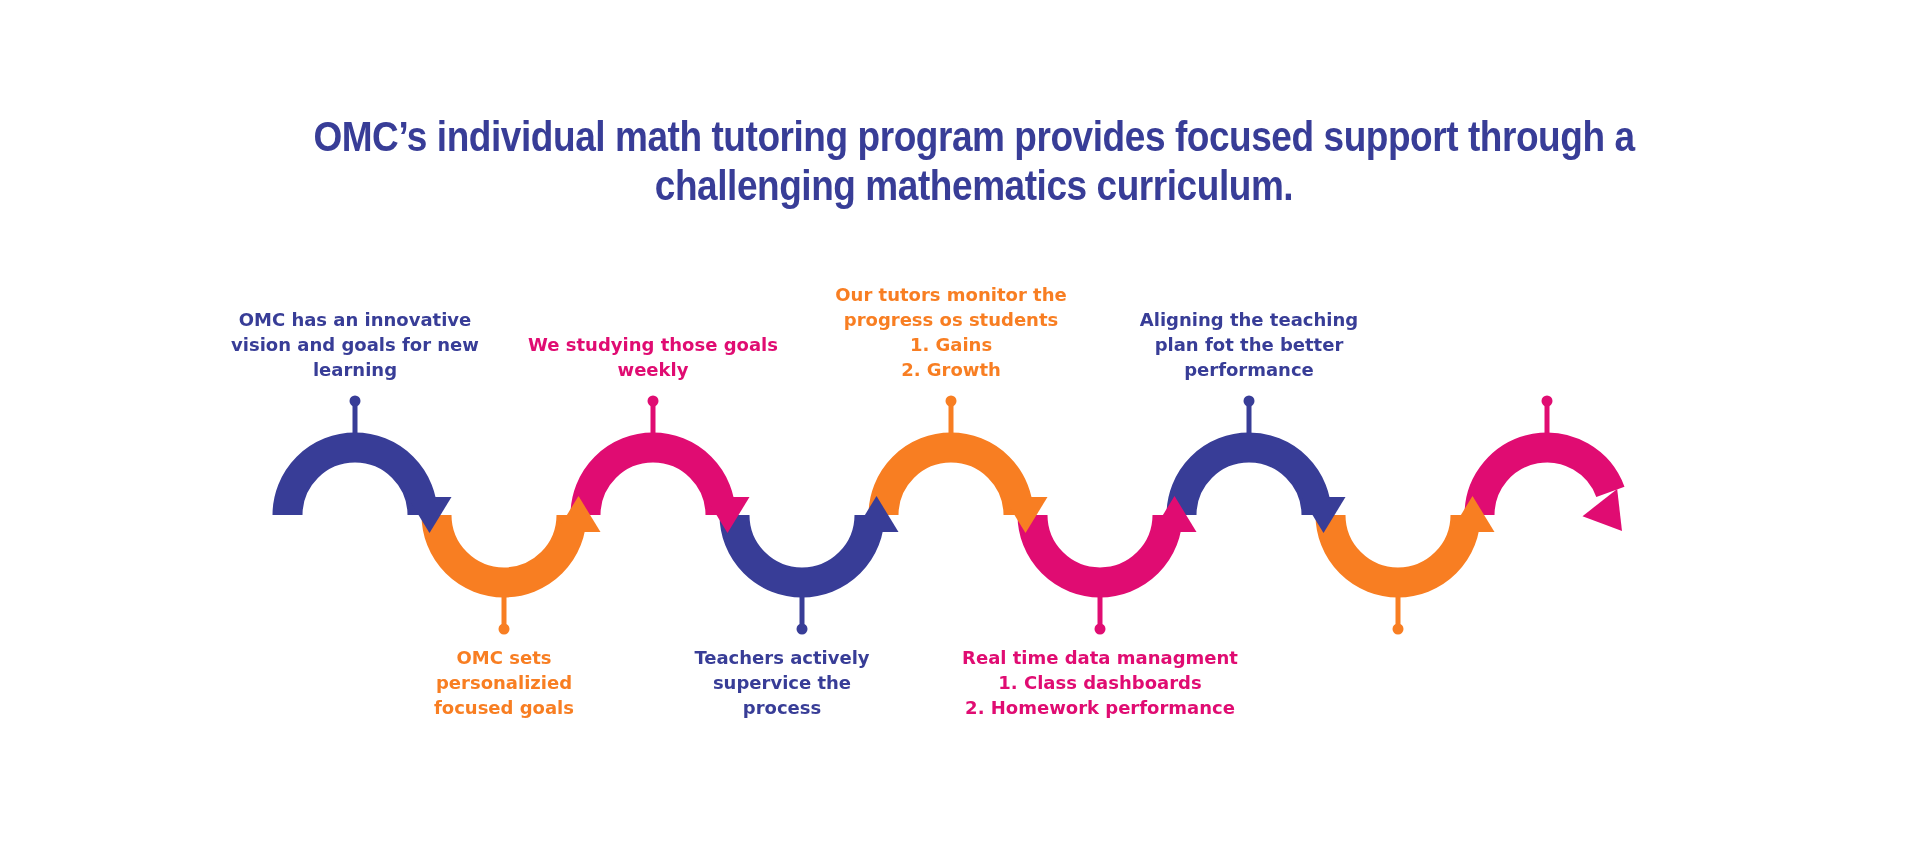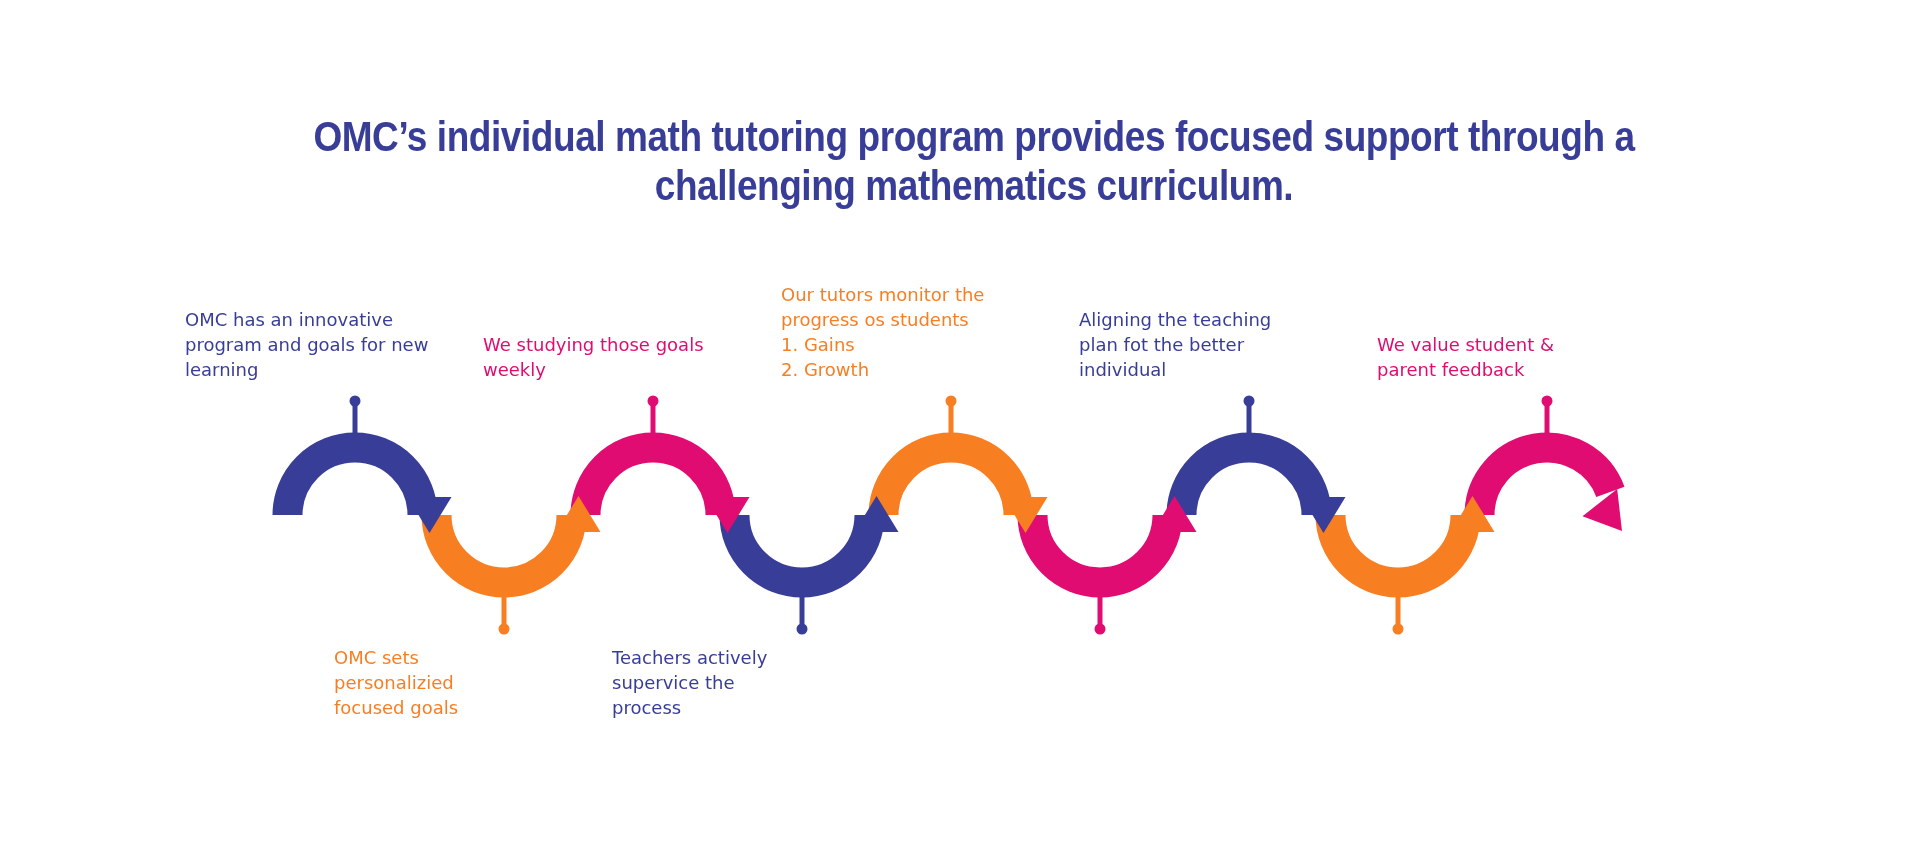--- a/index.html
+++ b/index.html
@@ -2,22 +2,22 @@
 <html><head>
 <meta charset="utf-8">
 <style>
   html,body{margin:0;padding:0;background:#ffffff;}
   .stage{position:relative;width:1920px;height:852px;margin:0 auto;background:#ffffff;overflow:hidden;
          font-family:"DejaVu Sans",sans-serif;padding-left:28px;}
   .title{position:absolute;left:0;right:0;top:112px;margin:0;text-align:center;
          font-family:"Liberation Sans",sans-serif;font-weight:700;font-size:43px;line-height:1.15;
          letter-spacing:-0.5px;white-space:pre-line;transform:scaleX(0.86);transform-origin:center top;}
   #wave{position:absolute;left:0;top:0;width:1920px;height:852px;}
-  .lbl{position:absolute;width:340px;white-space:pre-line;
-       font-family:"DejaVu Sans",sans-serif;font-weight:400;font-size:18px;line-height:25px;}
+  .lbl{position:absolute;width:340px;text-align:center;white-space:pre-line;
+       font-family:"DejaVu Sans",sans-serif;font-weight:700;font-size:18px;line-height:25px;}
   .lbl.top{bottom:470px;}
   .lbl.bot{top:645px;}
 </style>
 </head>
 <body>
 
 <div class="stage" style="background: rgb(255, 255, 255);">
 
   <h1 class="title" style="color: rgb(56, 61, 151);">OMC’s individual math tutoring program provides focused support through a
 challenging mathematics curriculum.</h1>
@@ -61,33 +61,34 @@
         <path d="M 0 0 L -22 -36 L 22 -36 Z" transform="translate(876.5 496) rotate(180)" fill="#383D97"></path>
         <path d="M 0 0 L -22 -36 L 22 -36 Z" transform="translate(1025.5 533)" fill="#F87E22"></path>
         <path d="M 0 0 L -22 -36 L 22 -36 Z" transform="translate(1174.5 496) rotate(180)" fill="#E00C72"></path>
         <path d="M 0 0 L -22 -36 L 22 -36 Z" transform="translate(1323.5 533)" fill="#383D97"></path>
         <path d="M 0 0 L -22 -36 L 22 -36 Z" transform="translate(1472.5 496) rotate(180)" fill="#F87E22"></path>
         <path d="M 0 0 L -22 -36 L 22 -36 Z" transform="translate(1622 531) rotate(-38)" fill="#E00C72"></path>
       </g>
     </svg>
 
   <div class="lbl top" style="left: 185px; color: rgb(56, 61, 151);">OMC has an innovative
-program and goals for new
+vision and goals for new
 learning</div>
   <div class="lbl bot" style="left: 334px; color: rgb(248, 126, 34);">OMC sets
 personalizied
 focused goals</div>
   <div class="lbl top" style="left: 483px; color: rgb(224, 12, 114);">We studying those goals
 weekly</div>
   <div class="lbl bot" style="left: 612px; color: rgb(56, 61, 151);">Teachers actively
 supervice the
 process</div>
   <div class="lbl top" style="left: 781px; color: rgb(248, 126, 34);">Our tutors monitor the
 progress os students
 1. Gains
 2. Growth</div>
+  <div class="lbl bot" style="left: 930px; color: rgb(224, 12, 114);">Real time data managment
+1. Class dashboards
+2. Homework performance</div>
   <div class="lbl top" style="left: 1079px; color: rgb(56, 61, 151);">Aligning the teaching
 plan fot the better
-individual</div>
-  <div class="lbl top" style="left: 1377px; color: rgb(224, 12, 114);">We value student &amp;
-parent feedback</div>
+performance</div>
 
 </div>
 
 </body></html>

